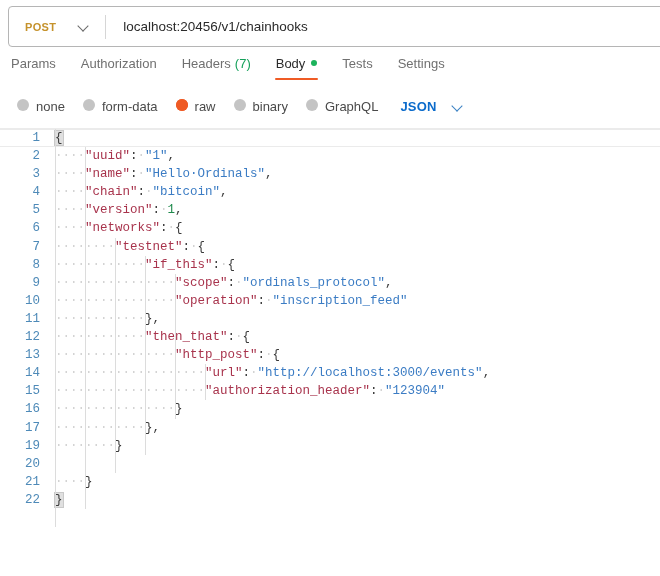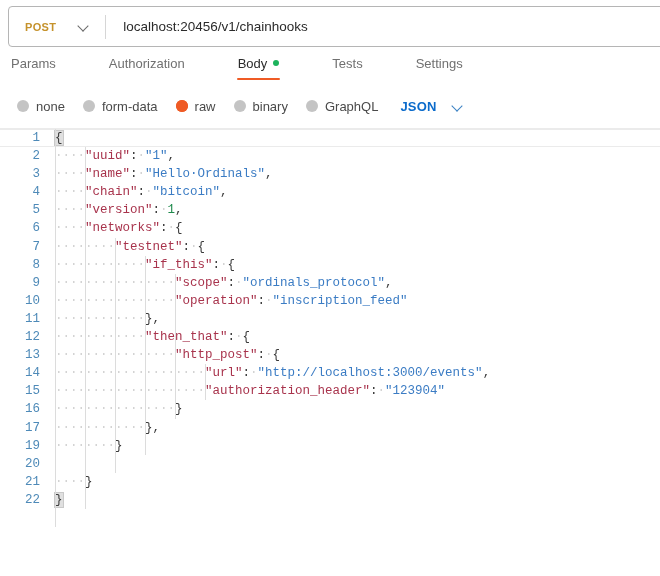--- a/index.html
+++ b/index.html
@@ -84,21 +84,20 @@
   .tab {
     position: relative;
     font-size: 13px;
     color: #707070;
     padding: 0 0 9px 0;
     margin-right: 25px;
     cursor: pointer;
     white-space: nowrap;
     display: flex;
     align-items: baseline;
-    margin-left: 28px;
   }
   .tab:first-child { margin-left: 11px; justify-content: center; }
   .tab.active { color: #2b2b2b; font-weight: normal; }
   .tab.active::after {
     content: "";
     position: absolute;
     left: -1px;
     right: -1px;
     bottom: 0;
     height: 2.5px;
@@ -121,21 +120,21 @@
     position: absolute;
     left: 0;
     top: 94px;
     width: 660px;
     height: 24px;
     display: flex;
     align-items: center;
   }
   .radio-item {
     display: flex;
-    align-items: center;
+    align-items: flex-start;
     margin-right: 18px;
     cursor: pointer;
     white-space: nowrap;
   }
   .radio-item:first-child { margin-left: 17px; }
   .radio-dot {
     width: 12px; height: 12px;
     border-radius: 50%;
     background: #c4c4c4;
     margin-right: 7px;
@@ -257,20 +256,24 @@
   <div class="method-divider"></div>
   <input class="url-input" type="text" value="localhost:20456/v1/chainhooks" style="">
 </div>
 
 <div class="tab-row">
   <div class="tab">
     <span>Params</span>
   </div>
   <div class="tab">
     <span>Authorization</span>
+  </div>
+  <div class="tab">
+    <span>Headers</span>
+    <span class="tab-count">(7)</span>
   </div>
   <div class="tab active">
     <span>Body</span>
     <span class="tab-dot"></span>
   </div>
   <div class="tab">
     <span>Tests</span>
   </div>
   <div class="tab">
     <span>Settings</span>

